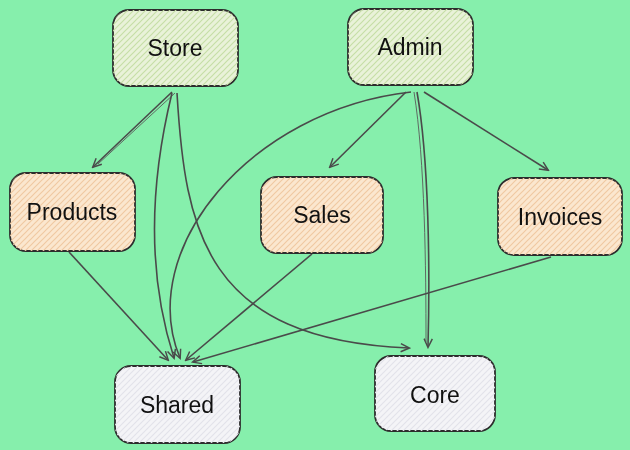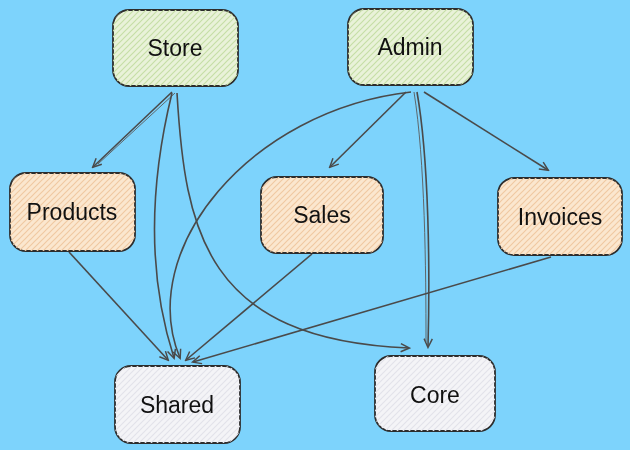--- a/index.html
+++ b/index.html
@@ -5,21 +5,21 @@
   html, body {
     margin: 0;
     padding: 0;
     background: #ffffff;
     font-family: "Liberation Sans", sans-serif;
   }
   .canvas {
     position: relative;
     width: 630px;
     height: 450px;
-    background: #7dd3fc;
+    background: #86efac;
     overflow: hidden;
   }
   svg { display: block; }
   .node-label {
     font-family: "Liberation Sans", sans-serif;
     font-size: 23px;
     fill: #111111;
     text-anchor: middle;
   }
   .edge {

